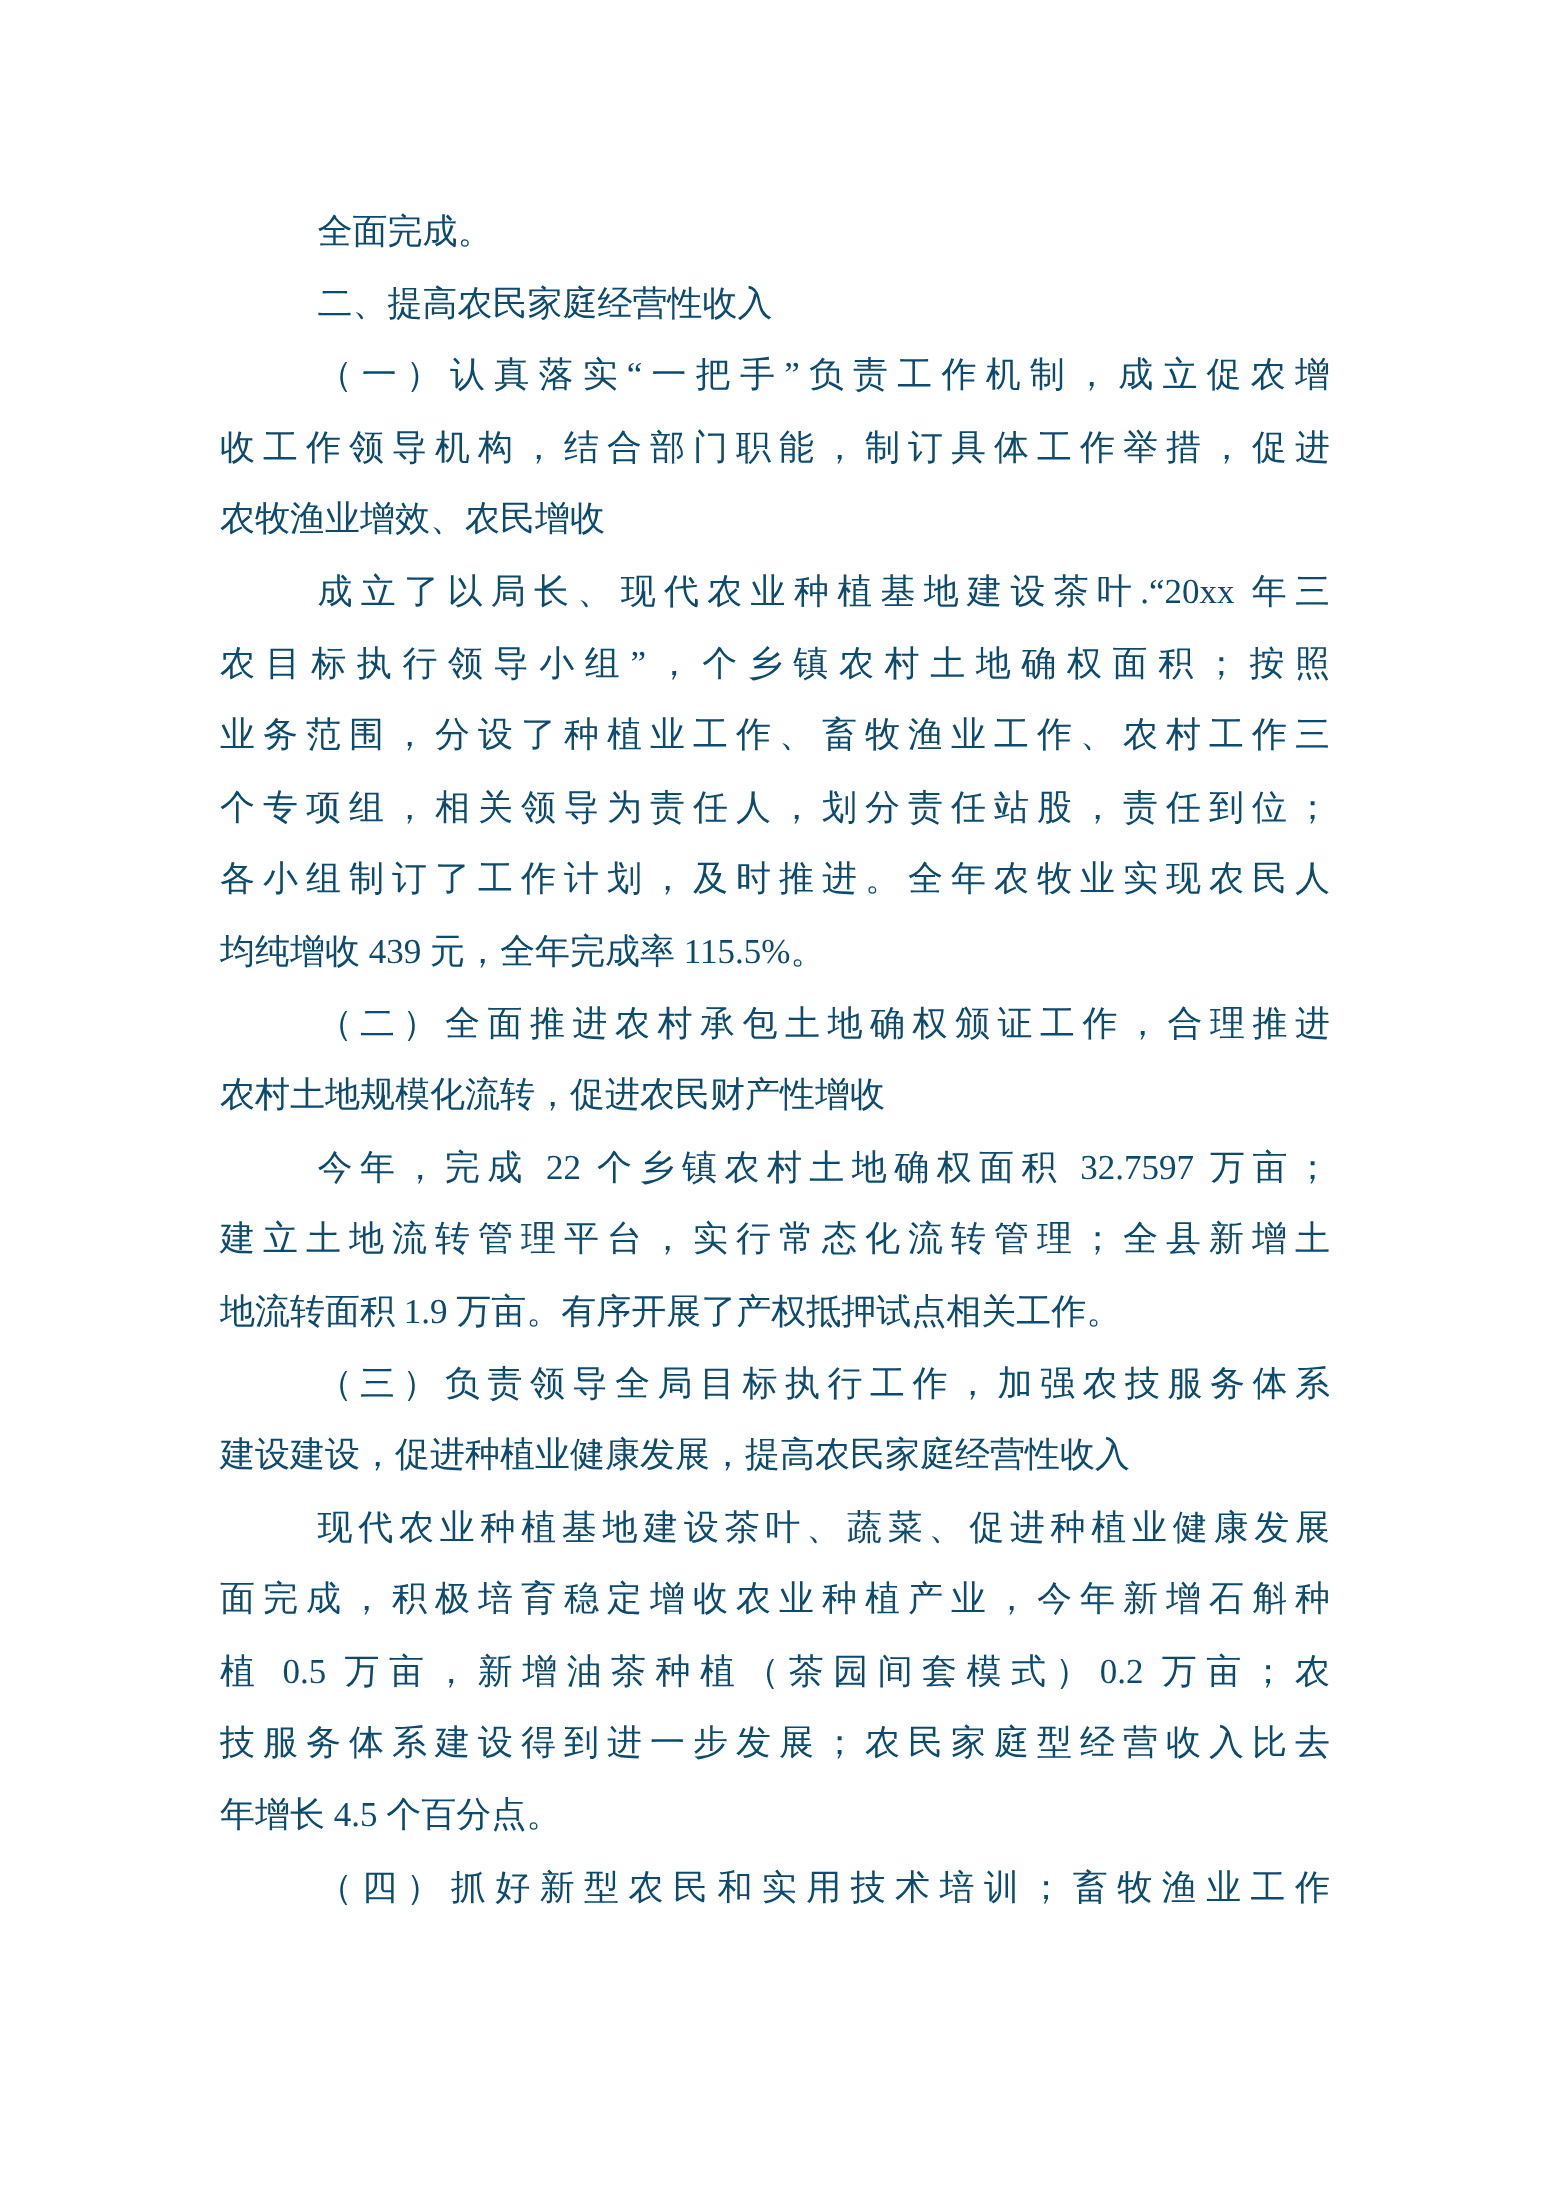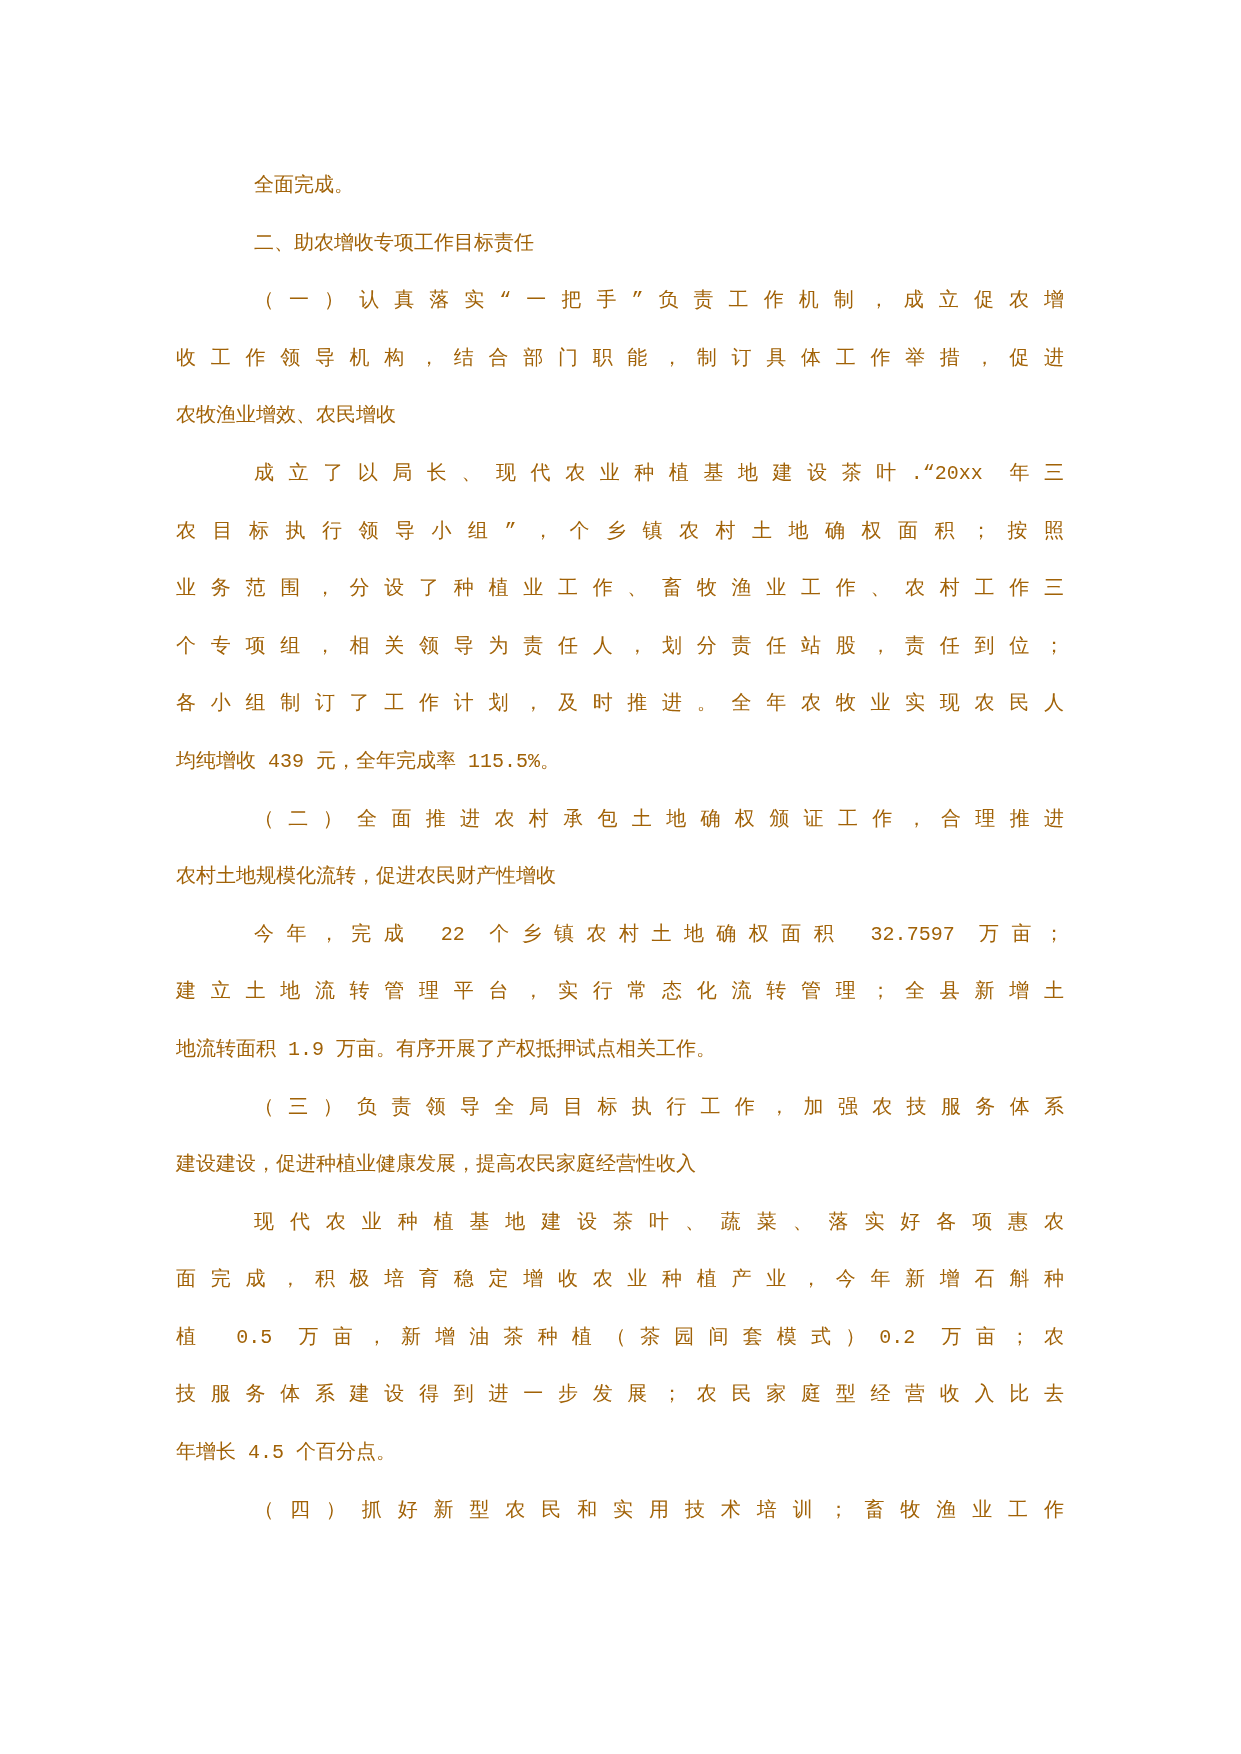--- a/index.html
+++ b/index.html
@@ -16,59 +16,59 @@
   }
   .textblock {
     position: absolute;
     left: 176px;
     top: 157px;
     width: 888px;
   }
   .line {
     box-sizing: border-box;
     width: 100%;
-    font-family: Liberation Mono, monospace;
+    font-family: Liberation Serif, serif;
     font-weight: 400;
-    font-size: 20px;
+    font-size: 28px;
     line-height: 57.6px;
-    color: #a16207;
+    color: #0c4a6e;
     text-align: left;
     white-space: normal;
   }
   .line.justify {
     text-align: justify;
     text-align-last: justify;
   }
   .line.indent {
     padding-left: 78px;
   }
 </style>
 </head>
 <body>
 
 <div class="page">
   <div class="textblock">
     <div class="line indent">全面完成。</div>
-    <div class="line indent">二、助农增收专项工作目标责任</div>
+    <div class="line indent">二、提高农民家庭经营性收入</div>
     <div class="line indent justify">（一）认真落实“一把手”负责工作机制，成立促农增</div>
     <div class="line justify">收工作领导机构，结合部门职能，制订具体工作举措，促进</div>
     <div class="line">农牧渔业增效、农民增收</div>
     <div class="line indent justify">成立了以局长、现代农业种植基地建设茶叶.“20xx 年三</div>
     <div class="line justify">农目标执行领导小组”，个乡镇农村土地确权面积；按照</div>
     <div class="line justify">业务范围，分设了种植业工作、畜牧渔业工作、农村工作三</div>
     <div class="line justify">个专项组，相关领导为责任人，划分责任站股，责任到位；</div>
     <div class="line justify">各小组制订了工作计划，及时推进。全年农牧业实现农民人</div>
     <div class="line">均纯增收 439 元，全年完成率 115.5%。</div>
     <div class="line indent justify">（二）全面推进农村承包土地确权颁证工作，合理推进</div>
     <div class="line">农村土地规模化流转，促进农民财产性增收</div>
     <div class="line indent justify">今年，完成 22 个乡镇农村土地确权面积 32.7597 万亩；</div>
     <div class="line justify">建立土地流转管理平台，实行常态化流转管理；全县新增土</div>
     <div class="line">地流转面积 1.9 万亩。有序开展了产权抵押试点相关工作。</div>
     <div class="line indent justify">（三）负责领导全局目标执行工作，加强农技服务体系</div>
     <div class="line">建设建设，促进种植业健康发展，提高农民家庭经营性收入</div>
-    <div class="line indent justify">现代农业种植基地建设茶叶、蔬菜、落实好各项惠农</div>
+    <div class="line indent justify">现代农业种植基地建设茶叶、蔬菜、促进种植业健康发展</div>
     <div class="line justify">面完成，积极培育稳定增收农业种植产业，今年新增石斛种</div>
     <div class="line justify">植 0.5 万亩，新增油茶种植（茶园间套模式）0.2 万亩；农</div>
     <div class="line justify">技服务体系建设得到进一步发展；农民家庭型经营收入比去</div>
     <div class="line">年增长 4.5 个百分点。</div>
     <div class="line indent justify">（四）抓好新型农民和实用技术培训；畜牧渔业工作</div>
   </div>
 </div>
 
 </body></html>

